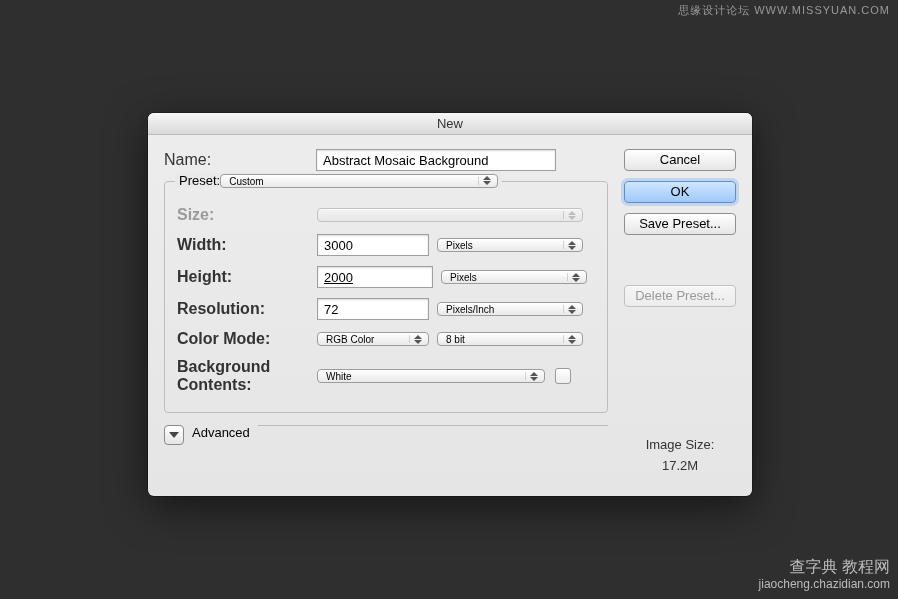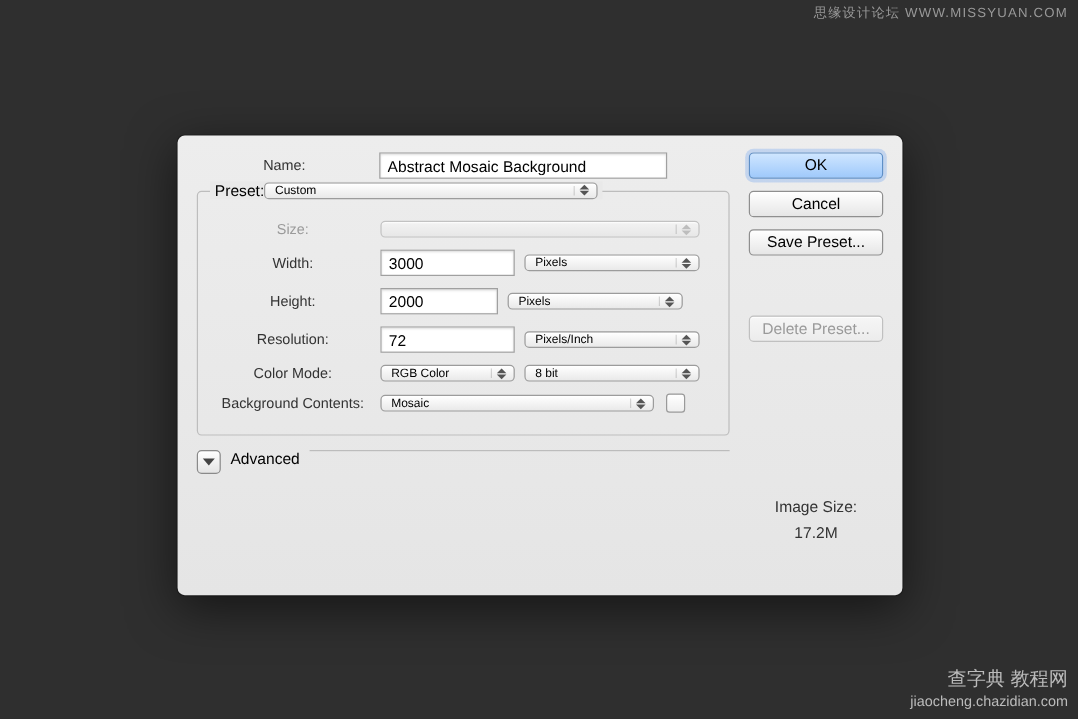--- a/index.html
+++ b/index.html
@@ -12,21 +12,21 @@
     background: linear-gradient(#ededed,#e5e5e5);
     border-radius: 6px; box-shadow: 0 10px 40px rgba(0,0,0,.55), 0 0 0 1px rgba(0,0,0,.25);
   }
   .titlebar {
     height: 22px; border-bottom: 1px solid #bcbcbc;
     background: linear-gradient(#f6f6f6,#d9d9d9);
     border-radius: 6px 6px 0 0; text-align: center; font-size: 13px; line-height: 22px; color: #333;
   }
   .content { position: relative; padding: 14px 16px 10px 16px; height: calc(100% - 22px); }
   .row { display: flex; align-items: center; margin-bottom: 10px; }
-  .label { text-align: center; font-size: 12px; color: #333; padding-right: 6px; }
+  .label { text-align: left; font-size: 16px; color: #333; padding-right: 6px; }
   .label.dim { color: #9a9a9a; }
   .input {
     height: 22px; border: 1px solid #a0a0a0; background: #fff; font-size: 13px;
     padding: 0 6px; box-shadow: inset 0 1px 2px rgba(0,0,0,.15);
   }
   .select {
     height: 14px; border: 1px solid #9c9c9c; border-radius: 4px;
     background: linear-gradient(#ffffff,#e9e9e9); font-size: 10px; padding: 0 22px 0 8px;
     box-shadow: 0 1px 0 rgba(255,255,255,.7) inset; position: relative; display: flex; align-items: flex-end;
   }
@@ -52,39 +52,40 @@
   .fieldset {
     border: 1px solid #bdbdbd; border-radius: 4px; padding: 10px 12px 18px 12px; position: relative;
   }
   .fieldset .legend {
     position: absolute; top: -9px; left: 10px; background: #e9e9e9; padding: 0 4px;
     font-size: 13px; display: flex; align-items: center; gap: 0;
   }
   .name-row { margin-bottom: 10px; display: flex; align-items: center; }
   .main-col { width: 444px; }
   .lab1 { width: 152px; }
-  .lab2 { width: 140px; }
+  .lab2 { width: 140px; font-weight: bold; }
   .checkbox {
     width: 16px; height: 16px; border: 1px solid #9a9a9a; border-radius: 3px;
     background: linear-gradient(#fff,#eee); margin-left: 10px;
   }
   .advanced-row { display: flex; align-items: flex-start; margin-top: 12px; gap: 8px; }
   .disclosure {
     width: 20px; height: 20px; border: 1px solid #8a8a8a; border-radius: 4px;
     background: linear-gradient(#fff,#e4e4e4); display:flex; align-items:center; justify-content:center;
   }
   .disclosure::after { content:""; border-left:5px solid transparent; border-right:5px solid transparent; border-top:6px solid #444; }
   .hr { flex: 1; height: 1px; background: #bcbcbc; }
 </style>
 </head>
 <body>
 
 <div class="watermark-top">思缘设计论坛 WWW.MISSYUAN.COM</div>
 
 <div class="window">
+  <div class="titlebar">New</div>
   <div class="content">
 
     <div class="main-col">
       <div class="name-row">
         <div class="label lab1">Name:</div>
         <input class="input" style="width: 240px;" value="Abstract Mosaic Background">
       </div>
 
       <div class="fieldset">
         <div class="legend">
@@ -110,21 +111,21 @@
           <input class="input" style="width: 112px;" value="3000">
           <div style="width:8px"></div>
           <div class="select" style="width:146px">
             <span>Pixels</span>
             <span class="arrows"></span>
           </div>
         </div>
 
         <div class="row">
           <div class="label lab2">Height:</div>
-          <input class="input" style="width: 98px;" value="2000">
+          <input class="input" style="width: 116px; text-decoration: underline;" value="2000">
           <div style="width:8px"></div>
           <div class="select" style="width:146px">
             <span>Pixels</span>
             <span class="arrows"></span>
           </div>
         </div>
 
         <div class="row">
           <div class="label lab2">Resolution:</div>
           <input class="input" style="width: 112px;" value="72">
@@ -144,37 +145,37 @@
           <div style="width:8px"></div>
           <div class="select" style="width:146px">
             <span>8 bit</span>
             <span class="arrows"></span>
           </div>
         </div>
 
         <div class="row" style="margin-bottom:0">
           <div class="label lab2">Background Contents:</div>
           <div class="select" style="width:228px">
-            <span>Mosaic</span>
+            <span>White</span>
             <span class="arrows"></span>
           </div>
           <div class="checkbox"></div>
         </div>
       </div>
 
       <div class="advanced-row">
         <div class="disclosure"></div>
         <span style="font-size:13px">Advanced</span>
         <div class="hr"></div>
       </div>
     </div>
 
     <div class="sidebar">
+      <div class="btn">Cancel</div>
       <div class="btn primary">OK</div>
-      <div class="btn">Cancel</div>
       <div class="btn">Save Preset...</div>
       <div class="btn disabled">Delete Preset...</div>
       <div class="image-size">
         <div>Image Size:</div>
         <div class="val">17.2M</div>
       </div>
     </div>
 
   </div>
 </div>

